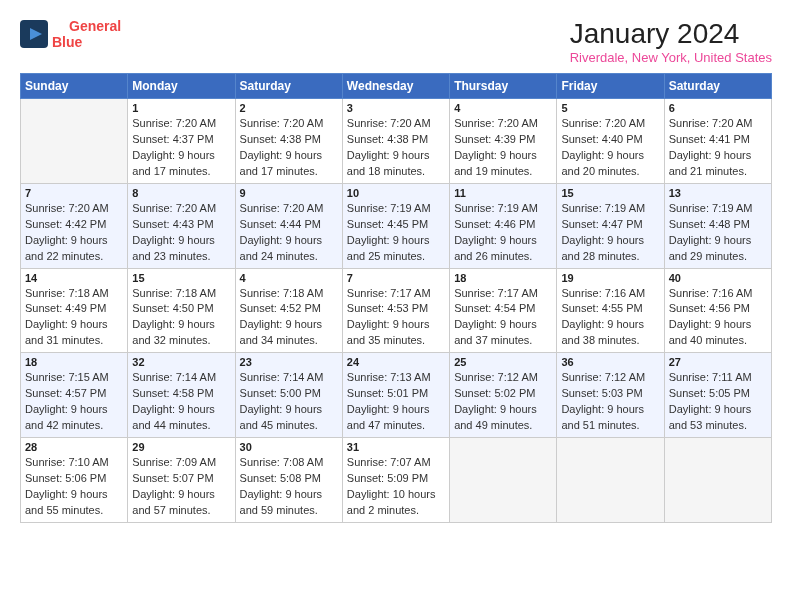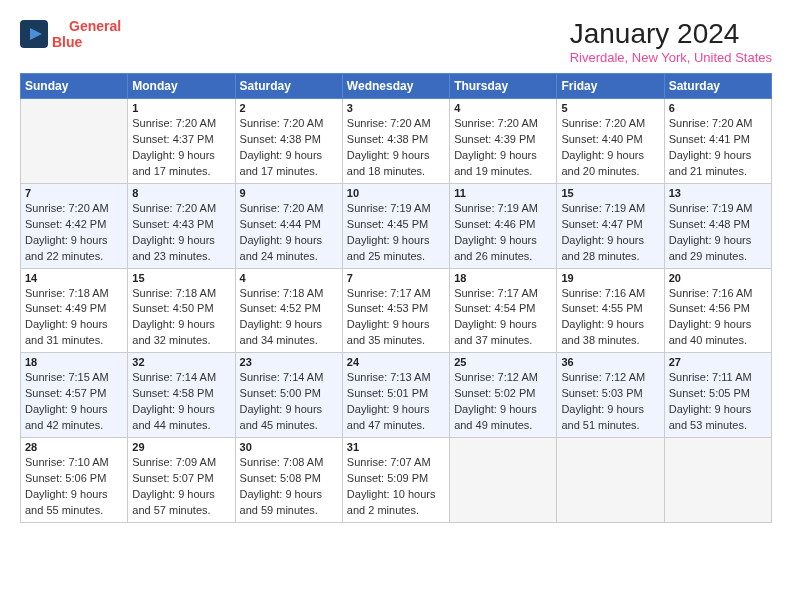--- a/index.html
+++ b/index.html
@@ -197,21 +197,21 @@
           </td>
           <td>
             <span class="day-number">18</span>
             <div class="day-info">Sunrise: 7:17 AM<br>Sunset: 4:54 PM<br>Daylight: 9 hours and 37 minutes.</div>
           </td>
           <td>
             <span class="day-number">19</span>
             <div class="day-info">Sunrise: 7:16 AM<br>Sunset: 4:55 PM<br>Daylight: 9 hours and 38 minutes.</div>
           </td>
           <td>
-            <span class="day-number">20</span>
+            <span class="day-number">40</span>
             <div class="day-info">Sunrise: 7:16 AM<br>Sunset: 4:56 PM<br>Daylight: 9 hours and 40 minutes.</div>
           </td>
         </tr>
         <tr class="alt-row">
           <td>
             <span class="day-number">18</span>
             <div class="day-info">Sunrise: 7:15 AM<br>Sunset: 4:57 PM<br>Daylight: 9 hours and 42 minutes.</div>
           </td>
           <td>
             <span class="day-number">32</span>

